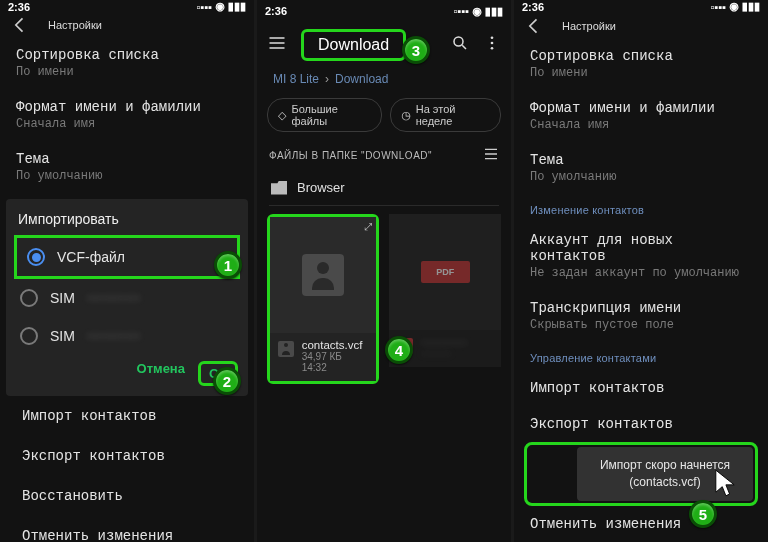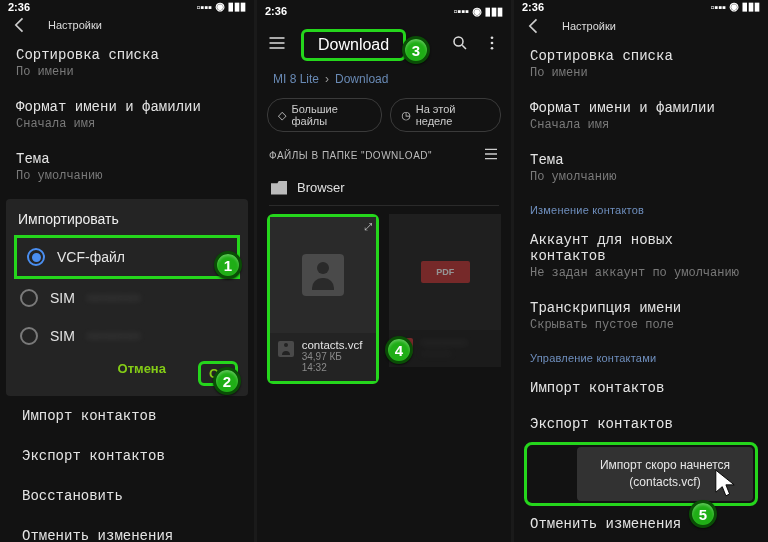--- a/index.html
+++ b/index.html
@@ -110,25 +110,25 @@
   .radio {
     width: 18px; height: 18px; border: 2px solid #7a7a7a; border-radius: 50%;
     display:flex; align-items:center; justify-content:center;
   }
   .radio.sel { border-color: #4a8ef0; }
   .radio.sel .dot { width: 9px; height: 9px; border-radius:50%; background:#4a8ef0; }
   .radio-label { font-size: 14px; color:#e4e4e4; }
   .vcf-wrap { border:3px solid #25d61c; border-radius:0; margin: 0 4px; }
   .sim-blur { filter: blur(3px); color:#aaa; }
   .dialog-actions {
-    display:flex; justify-content:flex-end; gap: 32px;
+    display:flex; justify-content:flex-end; gap: 13px;
     padding: 6px 6px 4px 0;
     font-size: 13px;
     font-weight: 600;
-    color: #84cc16;
+    color: #22c55e;
   }
   .ok-wrap { border:3px solid #25d61c; border-radius:6px; padding: 2px 8px; }
 
   .list-after-dialog .row { padding: 12px 22px; }
 
   
   .files-caption {
     font-size: 10px; letter-spacing:.5px; color:#bbb;
     padding: 4px 12px 6px 12px;
     display:flex; align-items:center; justify-content:space-between;

